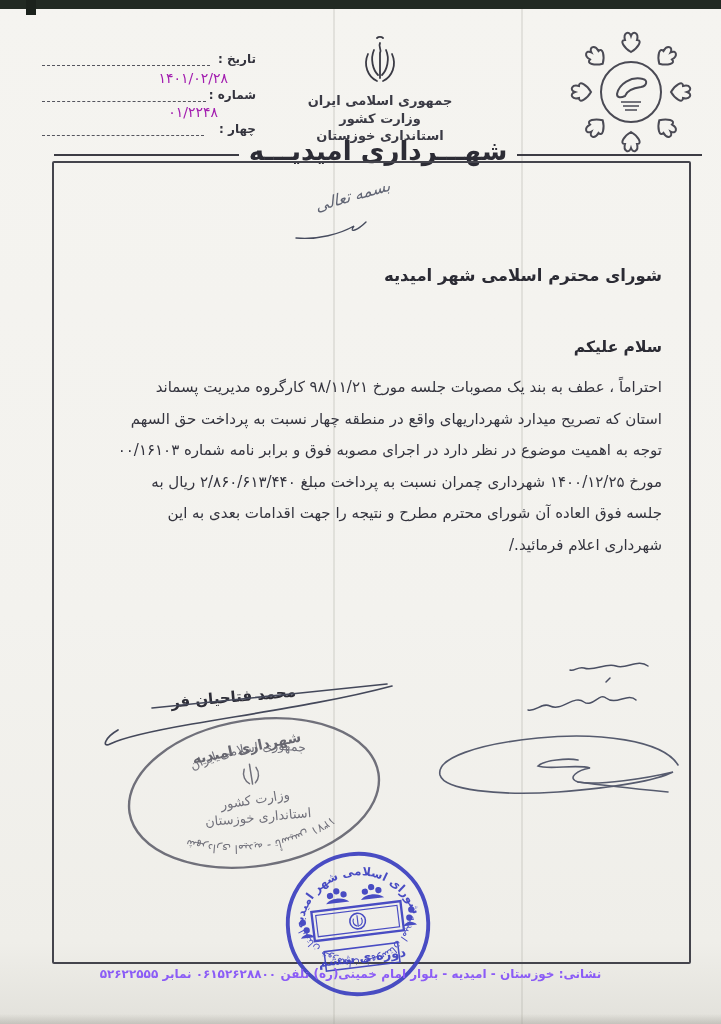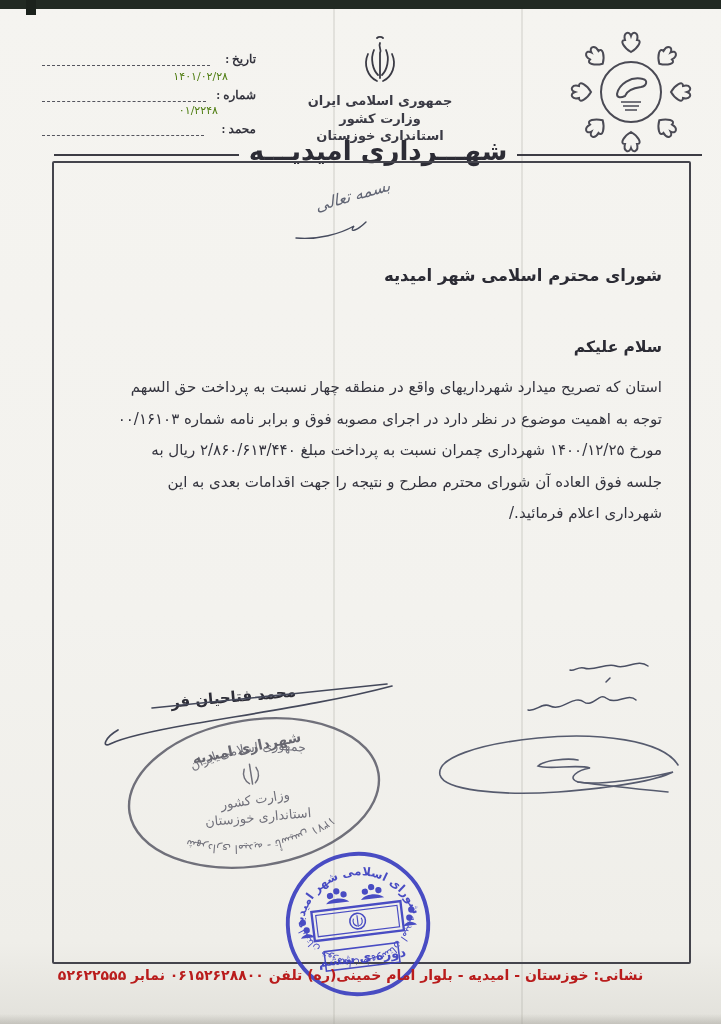--- a/index.html
+++ b/index.html
@@ -10,23 +10,23 @@
     color:#2e2e38;
   }
   .abs{position:absolute;}
   
   .scan-topbar{top:0;left:0;right:0;height:9px;background:#222a23;}
   .scan-corner{top:0;left:26px;width:10px;height:15px;background:#1b221c;}
   .scan-streak{top:9px;bottom:0;width:2px;background:rgba(160,158,150,.22);}
   .scan-bottom{left:0;right:0;bottom:0;height:10px;background:linear-gradient(180deg,rgba(190,188,180,.0),rgba(160,158,150,.45));}
   
   .meta{left:42px;top:46px;width:214px;height:100px;direction:rtl;}
-  .meta .lbl{position:absolute;font-size:12px;font-weight:bold;color:#34343e;white-space:nowrap;font-family:Liberation Serif, serif;}
+  .meta .lbl{position:absolute;font-size:12px;font-weight:bold;color:#34343e;white-space:nowrap;}
   .meta .dash{position:absolute;border-bottom:1.5px dashed #55555e;height:0;}
-  .meta .val{position:absolute;font-size:11px;color:#4d7c0f;letter-spacing:.5px;white-space:nowrap;}
+  .meta .val{position:absolute;font-size:14px;color:#a21caf;letter-spacing:.5px;white-space:nowrap;}
   
   .gov{left:268px;top:34px;width:224px;text-align:center;direction:rtl;}
   .gov .line{font-size:13px;font-weight:600;color:#3b3b45;line-height:17.5px;}
   .emblem-svg{display:block;margin:0 auto 4px auto;}
   
   .logo{left:565px;top:26px;}
   
   .titlerow{left:54px;top:136px;width:648px;display:flex;align-items:center;gap:10px;}
   .titlerow .rule{flex:1;border-top:2.5px solid #3c3c44;height:0;margin-top:8px;}
   .lettertitle{font-size:26px;font-weight:bold;color:#2c2c35;white-space:nowrap;direction:rtl;letter-spacing:0px;}
@@ -42,40 +42,40 @@
   .bodytext .bl{line-height:31.6px;white-space:nowrap;text-align:right;}
   
   .signername{left:146px;top:688px;width:175px;text-align:center;font-size:15px;font-weight:bold;
     direction:rtl;transform:rotate(-5deg);color:#2d2d37;}
   .hand{pointer-events:none;}
   
   .oval-stamp{left:118px;top:712px;transform:rotate(-9deg);opacity:.88;}
   .round-stamp{left:280px;top:846px;transform:rotate(-7deg);opacity:.92;}
   
   .footer{left:36px;right:56px;top:967px;text-align:center;direction:rtl;
-    font-size:14px;font-weight:bold;color:#b91c1c;white-space:nowrap;}
+    font-size:12px;font-weight:bold;color:#8b5cf6;white-space:nowrap;}
   svg text{font-family:"DejaVu Sans","Liberation Sans",sans-serif;}
 </style>
 </head>
 <body>
 
 <div class="abs scan-topbar"></div>
 <div class="abs scan-corner"></div>
 <div class="abs scan-streak" style="left:333px"></div>
 <div class="abs scan-streak" style="left:521px"></div>
 <div class="abs scan-bottom"></div>
 
 <div class="abs meta">
   <span class="lbl" style="right:0;top:6px">تاریخ :</span>
   <span class="dash" style="left:0;right:46px;top:19px"></span>
   <span class="val" style="right:28px;top:24px">۱۴۰۱/۰۲/۲۸</span>
   <span class="lbl" style="right:0;top:42px">شماره :</span>
   <span class="dash" style="left:0;right:50px;top:55px"></span>
   <span class="val" style="right:38px;top:58px">۰۱/۲۲۴۸</span>
-  <span class="lbl" style="right:0;top:76px">محمد :</span>
+  <span class="lbl" style="right:0;top:76px">چهار :</span>
   <span class="dash" style="left:0;right:52px;top:89px"></span>
 </div>
 
 <div class="abs gov">
   <svg class="emblem-svg" width="40" height="54" viewBox="0 0 40 54">
     <g fill="none" stroke="#3a3a44" stroke-width="1.8" stroke-linecap="round">
       <path d="M20 9 C18 13 22 15 20 19 L20 44"></path>
       <path d="M14 16 C10 25 13 36 18 41"></path>
       <path d="M26 16 C30 25 27 36 22 41"></path>
       <path d="M8 20 C3 31 8 43 17 47"></path>
@@ -116,20 +116,21 @@
 
 <div class="abs basmala">بسمه تعالی</div>
 <svg class="abs hand" style="left:288px;top:214px" width="120" height="30" viewBox="0 0 120 30">
   <path d="M8 24 C30 26 52 20 66 12 C60 20 70 16 78 8" fill="none" stroke="#474c5e" stroke-width="1.4" stroke-linecap="round"></path>
 </svg>
 
 <div class="abs recipient">شورای محترم اسلامی شهر امیدیه</div>
 <div class="abs greeting">سلام علیکم</div>
 
 <div class="abs bodytext">
+  <div class="bl">احتراماً ، عطف به بند یک مصوبات جلسه مورخ ۹۸/۱۱/۲۱ کارگروه مدیریت پسماند</div>
   <div class="bl">استان که تصریح میدارد شهرداریهای واقع در منطقه چهار نسبت به پرداخت حق السهم</div>
   <div class="bl">توجه به اهمیت موضوع در نظر دارد در اجرای مصوبه فوق  و برابر نامه شماره ۰۰/۱۶۱۰۳</div>
   <div class="bl">مورخ ۱۴۰۰/۱۲/۲۵ شهرداری چمران نسبت به پرداخت مبلغ ۲/۸۶۰/۶۱۳/۴۴۰ ریال به</div>
   <div class="bl">جلسه فوق العاده آن شورای محترم مطرح  و نتیجه را جهت  اقدامات بعدی به این</div>
   <div class="bl">شهرداری اعلام فرمائید./</div>
 </div>
 
 <svg class="abs hand" style="left:488px;top:648px" width="190" height="90" viewBox="0 0 190 90">
   <g fill="none" stroke="#4a4f63" stroke-width="1.5" stroke-linecap="round">
     <path d="M160 18 C150 10 138 22 128 18 C118 14 106 24 96 20 C90 18 86 24 82 22"></path>

